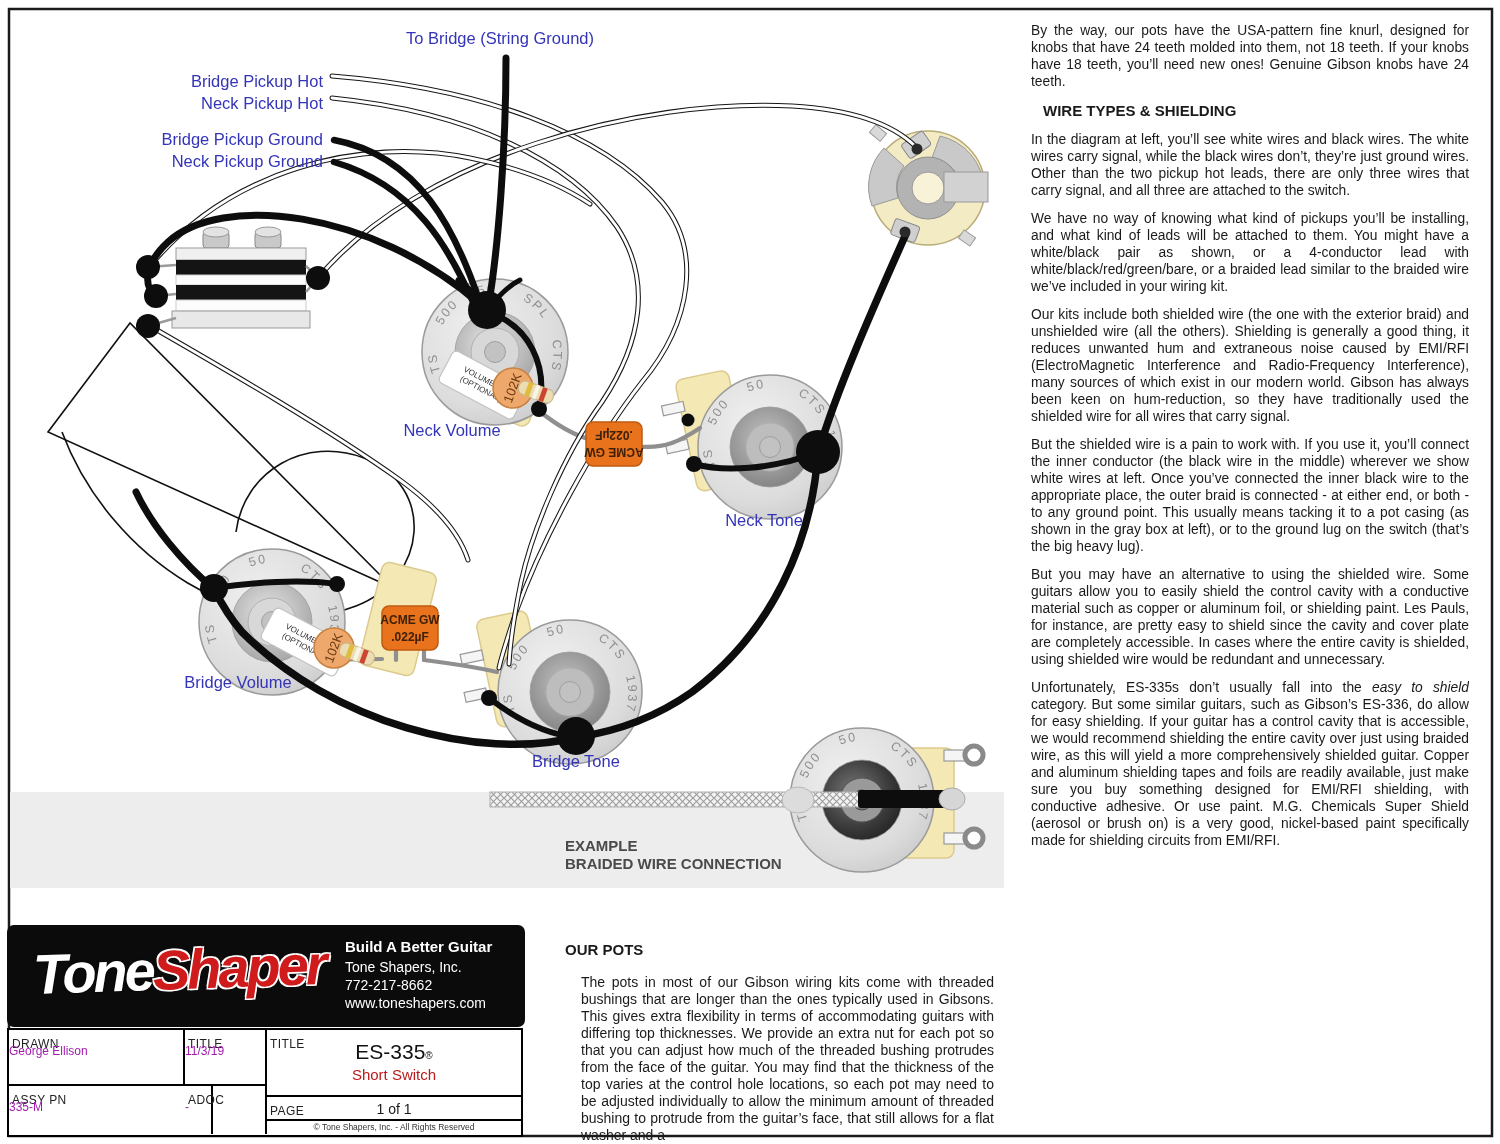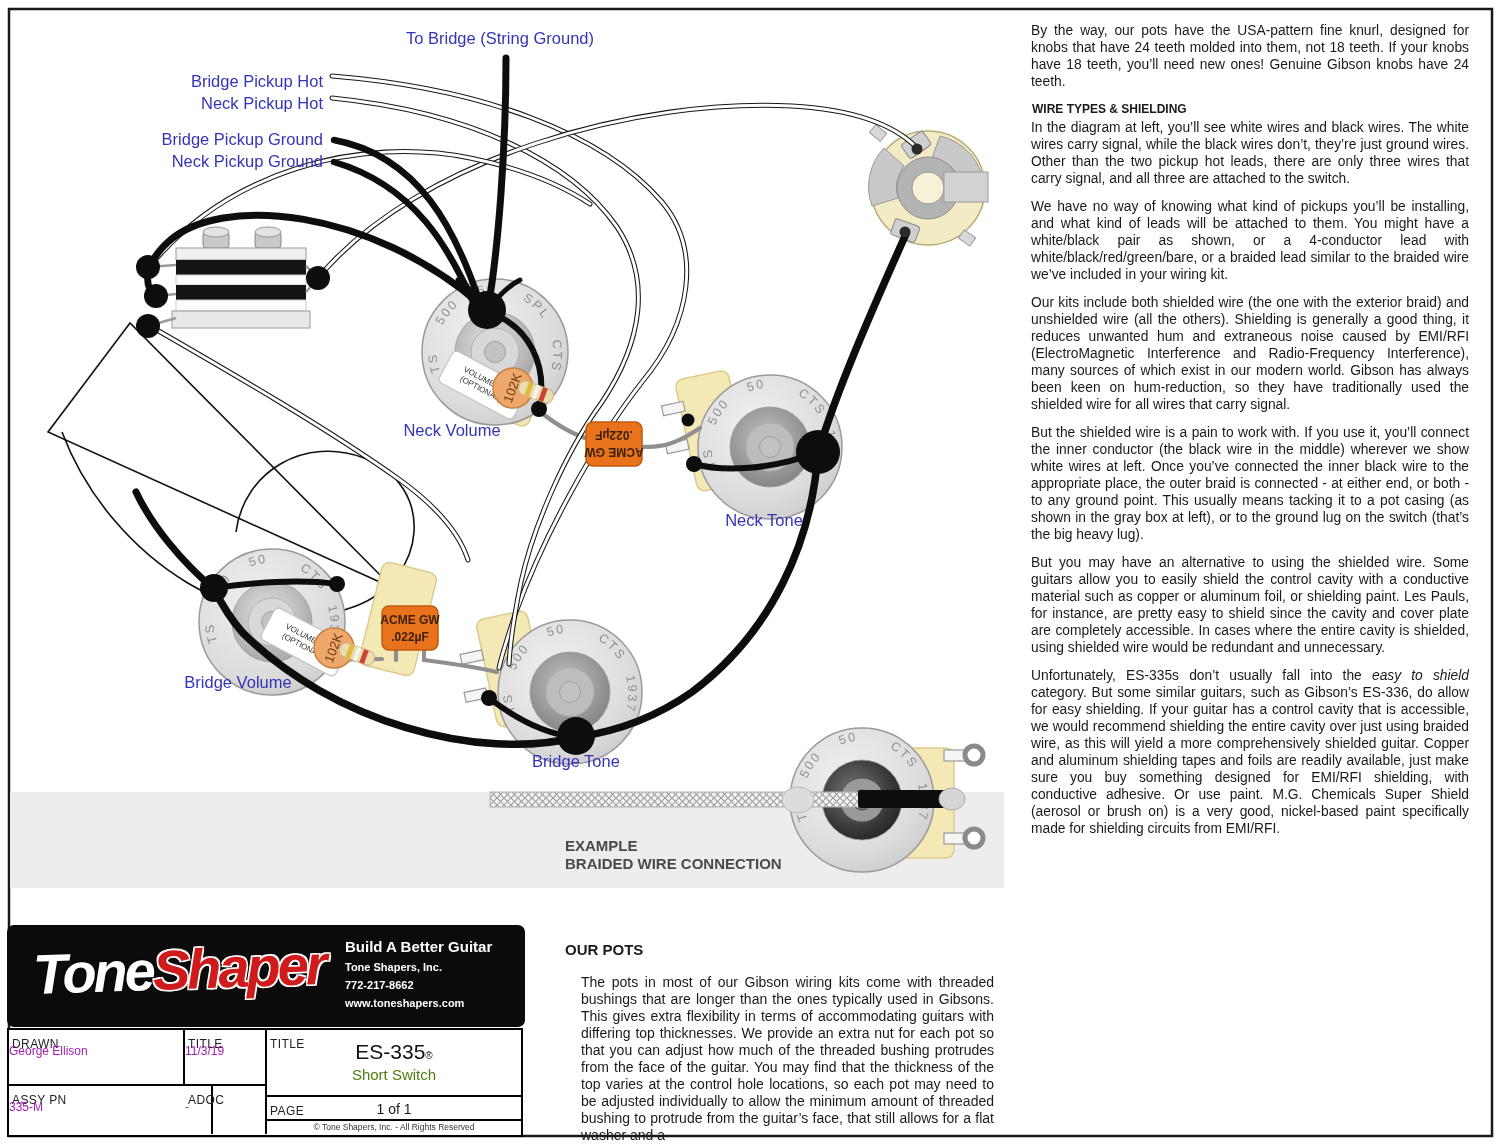--- a/index.html
+++ b/index.html
@@ -27,41 +27,41 @@
   .dlabel{fill:var(--label-color,#3434b8);font-size:16.5px;}
   .exlabel{fill:#4a4a4a;font-size:15px;font-weight:bold;}
   .sticker{fill:#fff;stroke:#c2c2c2;stroke-width:1.2;}
   .sticker-text{font-size:8px;fill:#333;}
   .disc{fill:#efa86b;stroke:#c8813f;stroke-width:1.5;}
   .disc-text{font-size:13px;fill:#6b3a10;}
   .cap{fill:#e8731c;stroke:#bf5a0f;stroke-width:1.5;}
   .cap-text{font-size:12px;font-weight:bold;fill:#3f2008;}
   .rcol{position:absolute;left:1031px;top:22px;width:438px;height:1112px;overflow:hidden;}
   .rcol p{margin:0 0 11px 0;font-size:13.8px;line-height:17px;text-align:justify;}
-  .rcol h3{margin:1px;font-size:12px;line-height:17px;font-weight:bold;}
+  .rcol h3{margin:12px;font-size:15px;line-height:17px;font-weight:bold;}
   .ourpots{position:absolute;left:565px;top:941px;width:445px;height:200px;overflow:hidden;}
   .ourpots h4{margin:0;font-size:15px;line-height:17px;font-weight:bold;}
   .ourpots p{margin:16px;font-size:14px;line-height:17px;text-align:justify;}
   .logo-box{position:absolute;left:7px;top:925px;width:518px;height:102px;background:#0b0b0b;border-radius:7px;}
   .brand{position:absolute;left:26px;top:12px;font-size:56px;font-weight:bold;font-style:italic;
          letter-spacing:-3px;transform:rotate(-2deg);white-space:nowrap;}
   .brand .tone{color:#ffffff;text-shadow:0 0 2px #000;}
   .brand .shaper{color:var(--brand-red,#cf1b1b);
          text-shadow:-1.5px -1.5px 0 #fff,1.5px -1.5px 0 #fff,-1.5px 1.5px 0 #fff,1.5px 1.5px 0 #fff;}
   .contact{position:absolute;right:12px;top:13px;width:168px;color:#fff;text-align:left;}
   .contact .tagline{font-size:15px;font-weight:bold;margin-bottom:2px;}
-  .contact div{font-size:11px;font-weight:bold;line-height:18px;}
+  .contact div{font-size:14px;font-weight:normal;line-height:18px;}
   .tblock{position:absolute;left:7px;top:1028px;width:516px;height:109px;border:2.5px solid #000;background:#fff;box-sizing:border-box;}
   .cell{position:absolute;box-sizing:border-box;}
   .cell .lab{position:absolute;top:7px;left:3px;font-size:12px;letter-spacing:.4px;color:#222;}
   .cell .val{position:absolute;left:0;right:0;top:14px;font-size:12px;color:#a21caf;}
   .br{border-right:2.5px solid #000;} .bb{border-bottom:2.5px solid #000;}
   .title-main{position:absolute;left:0;right:0;top:10px;text-align:center;font-size:21px;color:#111;}
   .title-main .reg{font-size:10px;vertical-align:baseline;}
-  .title-sub{position:absolute;left:0;right:0;top:36px;text-align:center;font-size:15px;color:#4d7c0f;}
+  .title-sub{position:absolute;left:0;right:0;top:36px;text-align:center;font-size:15px;color:#b91c1c;}
   .page-val{position:absolute;left:0;right:0;top:4px;text-align:center;font-size:14px;}
   .copy{position:absolute;left:0;right:0;top:0;text-align:center;font-size:8.5px;color:#333;}
 </style>
 </head>
 <body>
 
 <div class="sheet">
 
 <svg width="1500" height="1144" viewBox="0 0 1500 1144">
   <defs>

